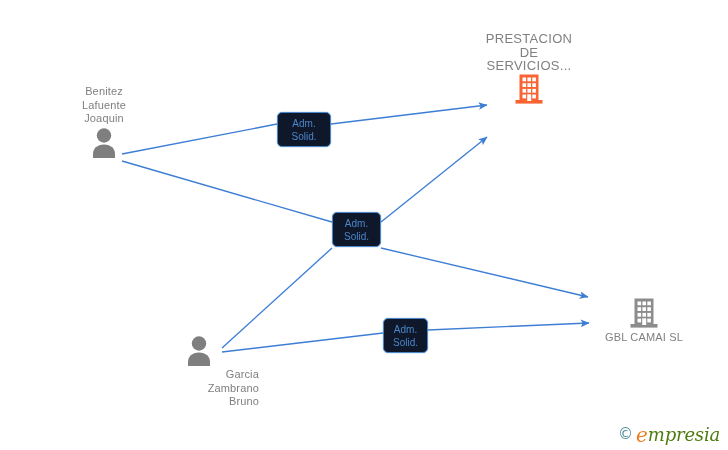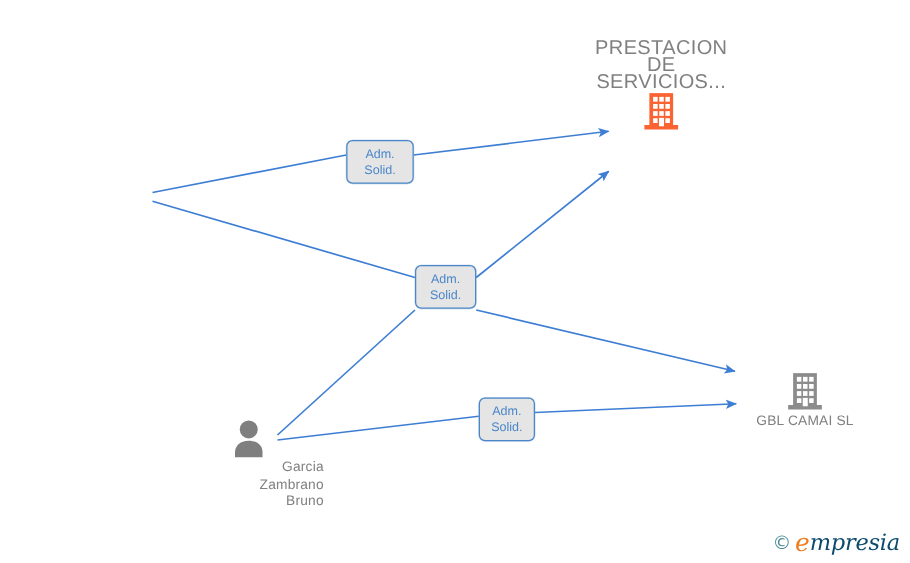--- a/index.html
+++ b/index.html
@@ -40,21 +40,21 @@
     text-align: center;
     line-height: 13.5px;
   }
   .node-caption {
     font-size: 11px;
     color: #808080;
     letter-spacing: 0.15px;
     white-space: pre-line;
   }
   .node-caption.company-top {
-    font-size: 16px;
+    font-size: 13px;
     letter-spacing: 0.3px;
   }
   .node-glyph {
     display: block;
     margin: 0 auto;
   }
 
   
   .node.person-top   { left: 104px; top: 85px; }
   .node.person-bottom{ left: 199px; top: 334px; text-align: right; }
@@ -63,21 +63,21 @@
   .node.company-bottom-node { left: 644px; top: 297px; }
 
   .icon-row { height: 34px; }
 
   
   .edge-label {
     position: absolute;
     box-sizing: border-box;
     border: 1px solid #4a86c8;
     border-radius: 5px;
-    background: #e5e5e5;
+    background: #0f172a;
     color: #4a86c8;
     font-size: 10px;
     line-height: 13px;
     text-align: center;
     padding: 4px 6px 3px 6px;
     white-space: pre-line;
     box-shadow: 0 0 0 0.5px rgba(74,134,200,0.25);
   }
 
   
@@ -99,21 +99,21 @@
   .wm-e {
     color: #ef7d22;
     font-family: "DejaVu Serif", serif;
     font-style: italic;
     font-size: 20px;
     line-height: 0.9;
     position: relative;
     top: 1px;
   }
   .wm-rest {
-    color: #0c4a6e;
+    color: #4d7c0f;
     font-family: "DejaVu Serif", serif;
     font-style: italic;
     font-size: 18px;
     letter-spacing: -0.2px;
   }
 </style>
 </head>
 <body>
 
 <div id="diagram-canvas">
@@ -136,20 +136,31 @@
 
       <path d="M222,348 L332,248"></path>
 
       <path d="M381,248 L588,297" marker-end="url(#arrowhead)"></path>
 
       <path d="M222,352 L383,333"></path>
       <path d="M428,330 L589,323" marker-end="url(#arrowhead)"></path>
     </g>
   </svg>
 
+  <div class="node person-top">
+    <div class="node-caption">Benitez
+Lafuente
+Joaquin</div>
+    <div class="icon-row">
+      <svg class="node-glyph" width="30" height="32" viewBox="0 0 30 32">
+        <circle cx="15" cy="9.5" r="7.2" fill="#7f7f7f"></circle>
+        <path d="M15 18.5c-7.2 0-11 4.4-11 9.2V32h22v-4.3c0-4.8-3.8-9.2-11-9.2z" fill="#7f7f7f"></path>
+      </svg>
+    </div>
+  </div>
 
   <div class="node person-bottom">
     <div class="icon-row">
       <svg class="node-glyph" width="30" height="32" viewBox="0 0 30 32">
         <circle cx="15" cy="9.5" r="7.2" fill="#7f7f7f"></circle>
         <path d="M15 18.5c-7.2 0-11 4.4-11 9.2V32h22v-4.3c0-4.8-3.8-9.2-11-9.2z" fill="#7f7f7f"></path>
       </svg>
     </div>
     <div class="node-caption">Garcia
 Zambrano

